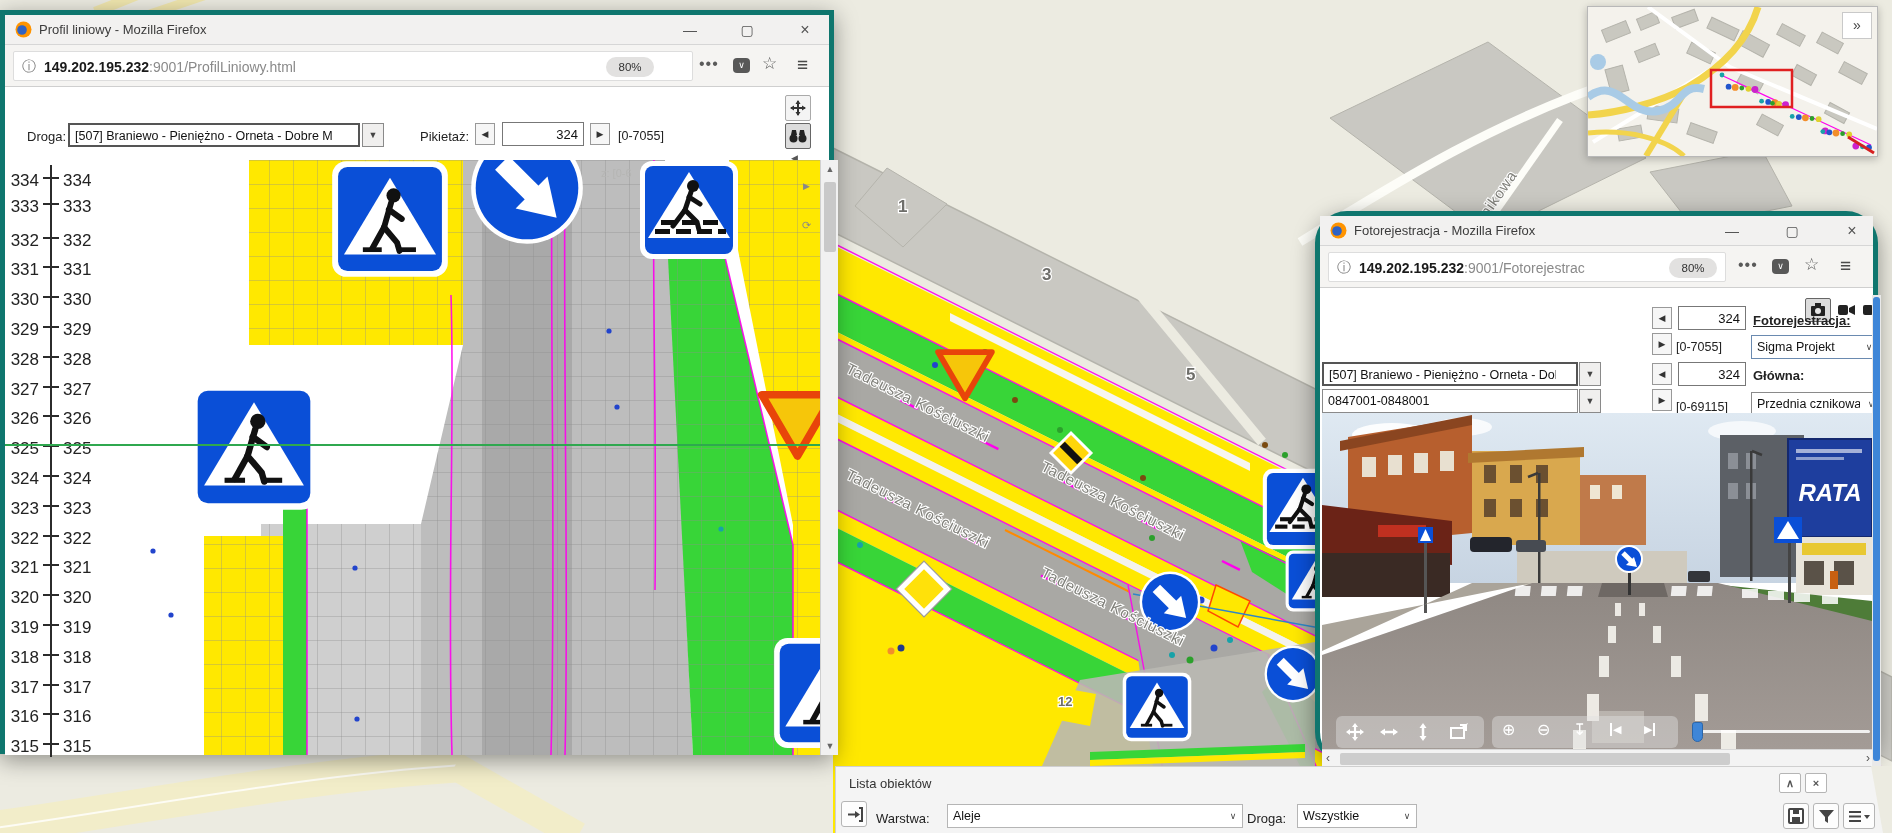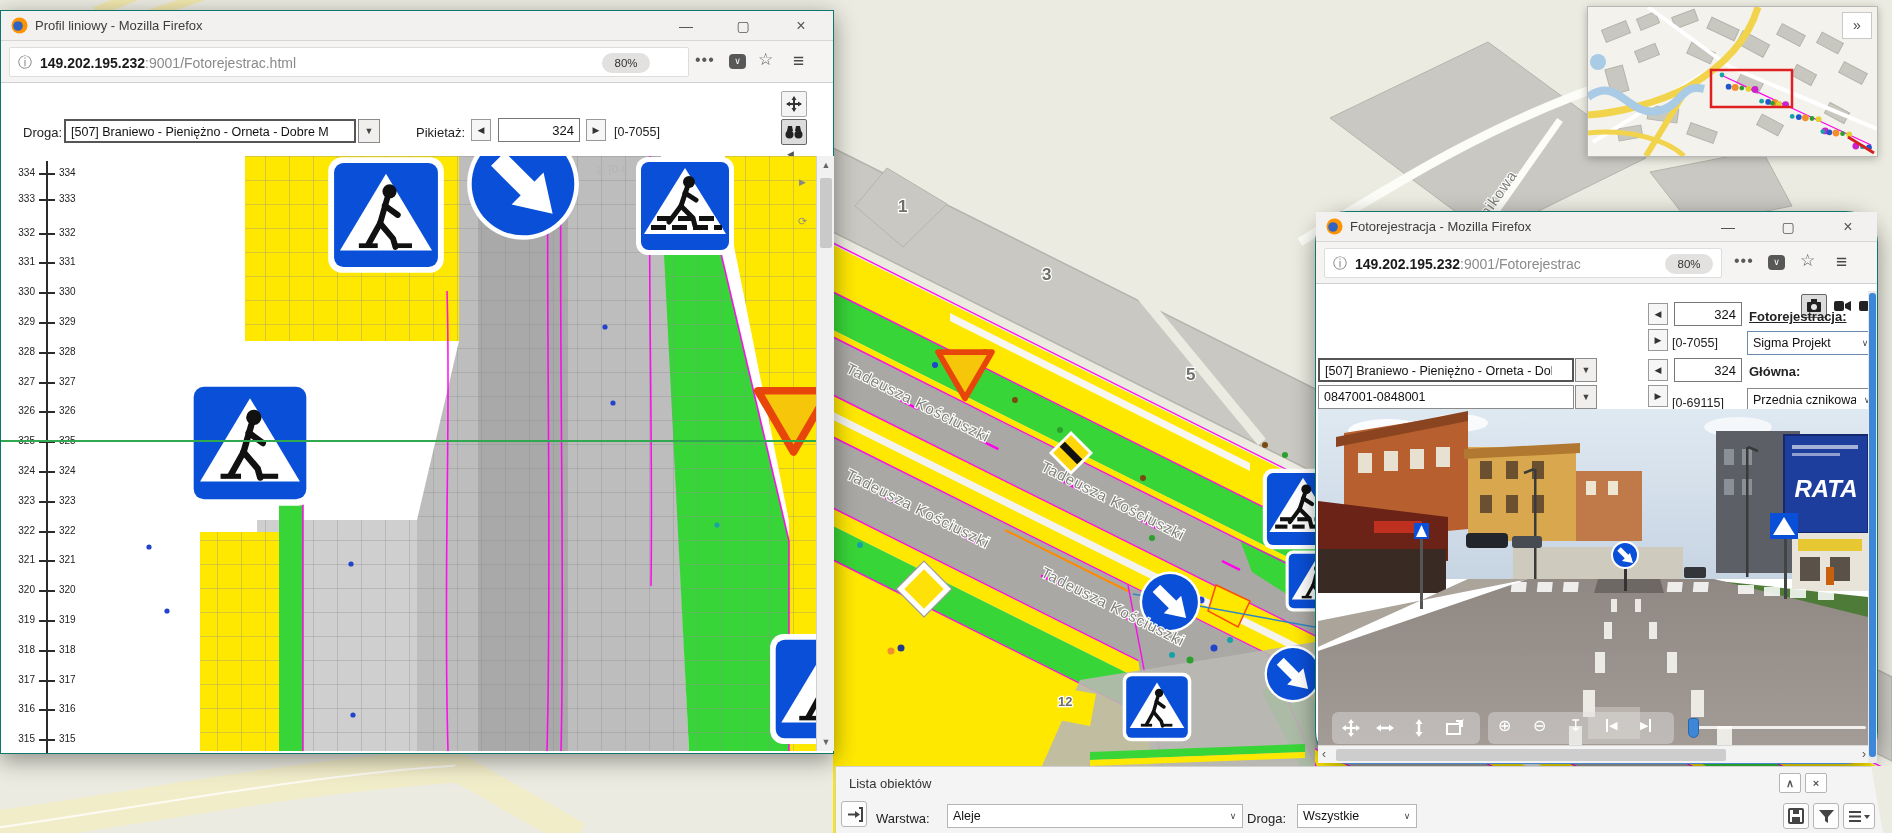--- a/index.html
+++ b/index.html
@@ -2,21 +2,21 @@
 <html style="--map-bg: #ECEBE1; --road-gray: #A9A8A4; --strip-yellow: #FFE800; --strip-green: #38D538; --building-gray: #C9C8C2; --sign-blue: #0A4FD7; --profile-highlight-green: #2FA84F; --viewport-red: #E02020; --slider-blue: #3E86D8; --magenta: #FF00EE;"><head>
 <meta charset="utf-8">
 <style>
   html,body{margin:0;padding:0;background:#444;}
   .stage{position:relative;width:1892px;height:833px;overflow:hidden;
          font-family:"Liberation Sans",sans-serif;background:var(--map-bg,#ecebe1);}
   .stage *{box-sizing:border-box;}
   svg text{font-family:"Liberation Sans",sans-serif;}
 
   
-  .win{position:absolute;background:#fff;border:1px solid #0f766e;box-shadow:0 6px 22px rgba(0,0,0,.40);}
+  .win{position:absolute;background:#fff;border:5px solid #0f766e;box-shadow:0 6px 22px rgba(0,0,0,.40);}
   .titlebar{position:absolute;left:0;top:0;right:0;height:30px;background:#f2f1f0;border-bottom:1px solid #d6d6d6;}
   .titlebar .ttl{position:absolute;left:34px;top:7px;font-size:13px;color:#3c3c3c;white-space:nowrap;}
   .winbtn{position:absolute;top:0;width:44px;height:30px;text-align:center;line-height:30px;font-size:14px;color:#555;cursor:default;}
   .urlbar{position:absolute;left:0;top:30px;right:0;height:42px;background:#f5f4f2;border-bottom:1px solid #cfcfcf;}
   .urlfield{position:absolute;top:6px;height:30px;background:#fff;border:1px solid #ddd;border-radius:2px;}
   .urlfield .info{position:absolute;left:8px;top:6px;font-size:14px;color:#7a7a7a;}
   .urlfield .host{position:absolute;left:30px;top:7px;font-size:14px;color:#1a1a1a;white-space:nowrap;}
   .urlfield .host .path{color:#8a8a8a;}
   .zoombadge{position:absolute;top:5px;width:48px;height:20px;background:#e2e1e0;border-radius:10px;
              text-align:center;line-height:20px;font-size:11.5px;color:#333;}
@@ -38,21 +38,21 @@
            text-align:center;line-height:20px;font-size:9px;color:#333;}
   .numin{position:absolute;height:24px;border:1px solid #777;font-size:13px;text-align:right;padding:0 5px;
          font-family:"Liberation Sans",sans-serif;color:#111;background:#fff;}
   .rng{position:absolute;font-size:12.5px;color:#222;white-space:nowrap;}
   .sqbtn{position:absolute;width:26px;height:26px;background:#f4f4f4;border:1px solid #aaa;border-radius:2px;
          text-align:center;color:#333;}
   .sqbtn.on{background:#dcdcdc;border-color:#666;}
 
   
   #axis-line{position:absolute;left:45px;top:150px;width:2px;height:592px;background:#2b2b2b;}
-  .tick-row{position:absolute;left:0;width:80px;height:12px;font-size:10px;color:#222;}
+  .tick-row{position:absolute;left:0;width:80px;height:12px;font-size:17px;color:#222;}
   .tick-row .l{position:absolute;left:0;width:34px;text-align:right;top:0;}
   .tick-row .d{position:absolute;left:38px;width:16px;top:6px;border-top:2px solid #2b2b2b;}
   .tick-row .r{position:absolute;left:58px;top:0;}
   #hl-line{position:absolute;left:0;width:816px;height:2px;background:var(--profile-highlight-green,#2fa84f);}
   .scrollcol{position:absolute;background:#f1f1f1;border-left:1px solid #d0d0d0;}
   .scrollarrow{position:absolute;font-size:9px;color:#666;width:16px;text-align:center;}
   .scrollthumb{position:absolute;background:#c9c9c9;border-radius:2px;}
   .ghost{position:absolute;font-size:11px;color:#b5b5b3;white-space:nowrap;}
 
   
@@ -338,21 +338,21 @@
           <circle cx="7" cy="9" r="4.8" fill="#3063c4"></circle>
       </svg>
       <span class="ttl">Profil liniowy - Mozilla Firefox</span>
       <span class="winbtn" style="left:663px;">—</span>
       <span class="winbtn" style="left:720px;">▢</span>
       <span class="winbtn" style="left:778px;font-size:16px;">×</span>
     </div>
     <div class="urlbar">
       <div class="urlfield" style="left:8px;width:680px;">
         <span class="info">ⓘ</span>
-        <span class="host"><b>149.202.195.232</b><span class="path">:9001/Fotorejestrac.html</span></span>
+        <span class="host"><b>149.202.195.232</b><span class="path">:9001/ProfilLiniowy.html</span></span>
         <span class="zoombadge" style="left:592px;">80%</span>
       </div>
       <span class="tbicon" style="left:694px;letter-spacing:1px;">•••</span>
       <span class="pocket" style="left:728px;">∨</span>
       <span class="tbicon" style="left:757px;font-size:17px;top:8px;">☆</span>
       <span class="burger" style="left:792px;">≡</span>
     </div>
 
     <span class="lbl" style="left:22px;top:114px;">Droga:</span>
     <div class="sel" style="left:63px;top:108px;width:292px;height:24px;border-width:2px;border-color:#555;">

